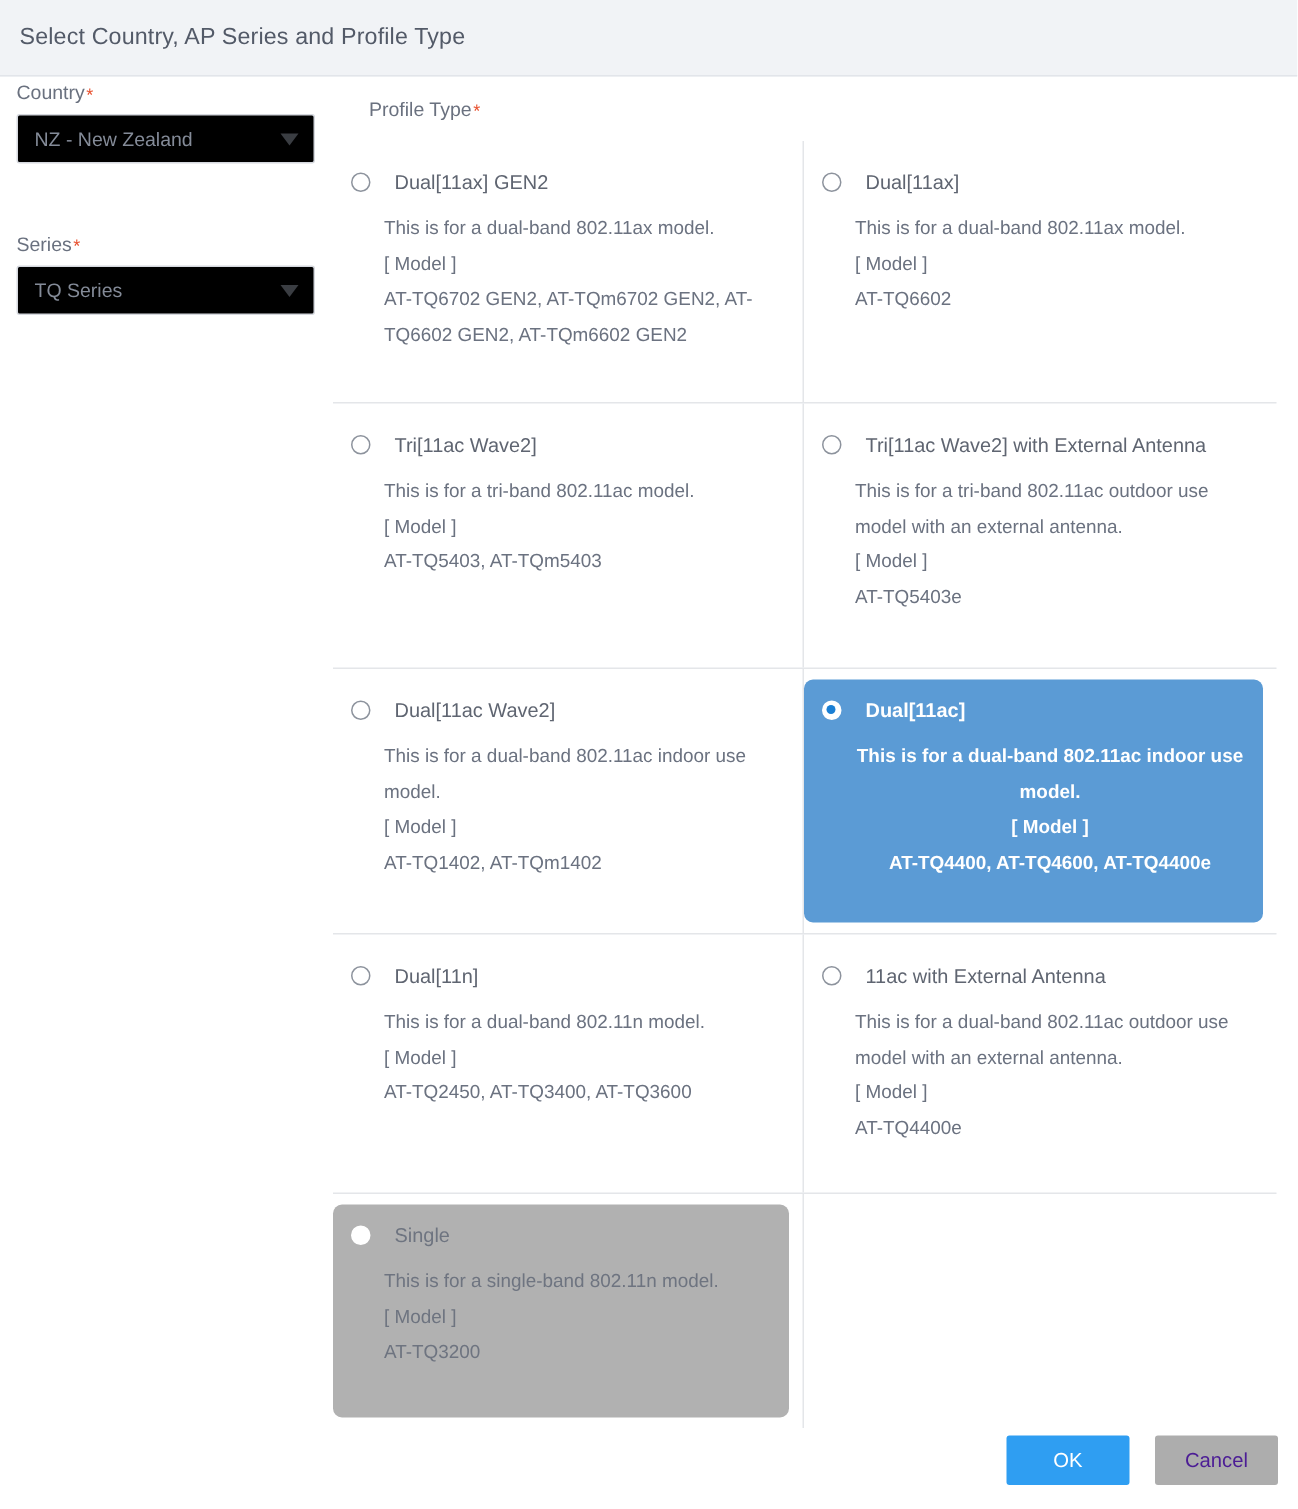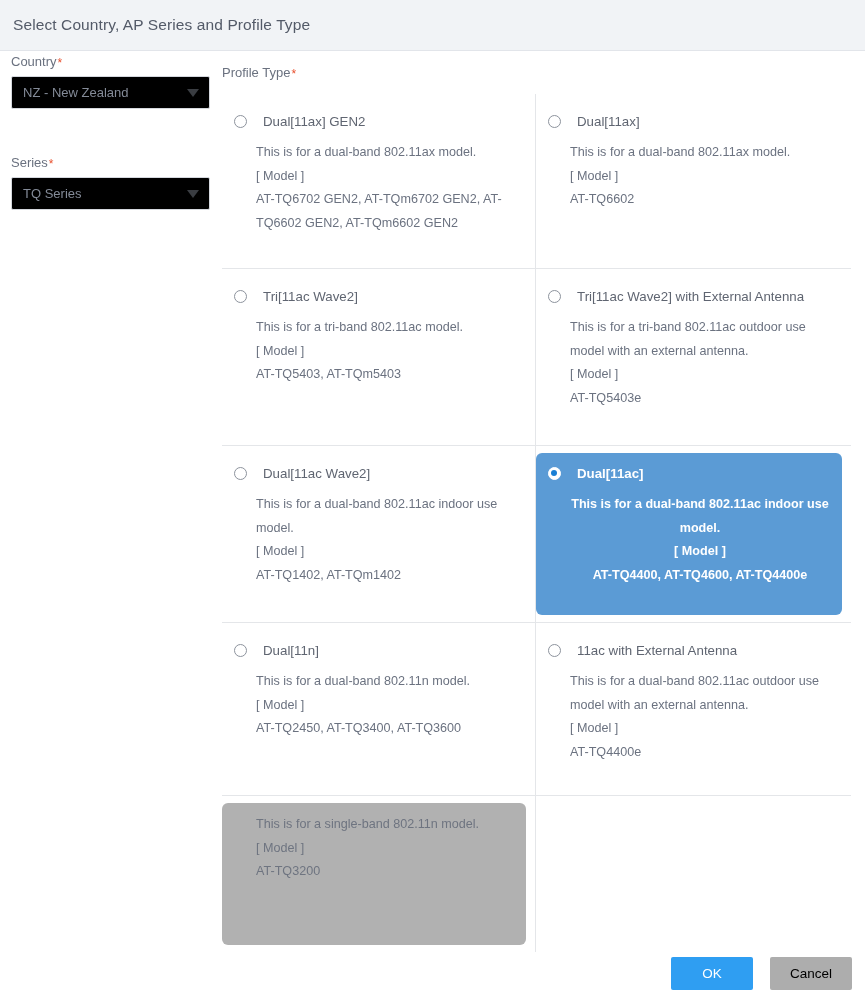--- a/index.html
+++ b/index.html
@@ -99,20 +99,21 @@
     position: absolute;
     left: 222px;
     top: 14px;
     width: 630px;
   }
   .profile-label {
     font-size: 13px;
     color: #6a717f;
     margin-bottom: 0px;
     padding-left: 0px;
+    margin-left: 24px;
   }
 
   .grid {
     margin-top: 13px;
     width: 629px;
     border-collapse: collapse;
   }
   .grid-row {
     display: flex;
     border-top: 1px solid #e4e6e9;
@@ -219,21 +220,21 @@
     border: none;
     border-radius: 2px;
     font-size: 13.5px;
     font-family: "Liberation Sans", "DejaVu Sans", sans-serif;
     cursor: pointer;
     line-height: 33px;
     text-align: center;
     padding: 0;
   }
   .btn-ok { background: #2f9ef2; color: #ffffff; }
-  .btn-cancel { background: #adadad; color: #000000; }
+  .btn-cancel { background: #adadad; color: #4c1d95; }
 </style>
 </head>
 <body>
 
 <div class="dialog-header">
   <div class="dialog-title">Select Country, AP Series and Profile Type</div>
 </div>
 
 <div class="dialog-body">
 
@@ -375,20 +376,24 @@
                 <div class="line">This is for a dual-band 802.11ac outdoor use model with an external antenna.</div>
                 <div class="line">[ Model ]</div>
                 <div class="line">AT-TQ4400e</div>
               </div>
             </div>
           </div>
         </div>
         <div class="grid-row">
           <div class="cell left-cell" style="min-height: 156px;">
             <div class="card disabled">
+              <div class="opt-head">
+                <span class="radio"></span>
+                <span class="opt-title">Single</span>
+              </div>
               <div class="opt-body">
                 <div class="line">This is for a single-band 802.11n model.</div>
                 <div class="line">[ Model ]</div>
                 <div class="line">AT-TQ3200</div>
               </div>
             </div>
           </div>
           <div class="cell" style="min-height: 156px;"></div>
         </div>
       </div>

